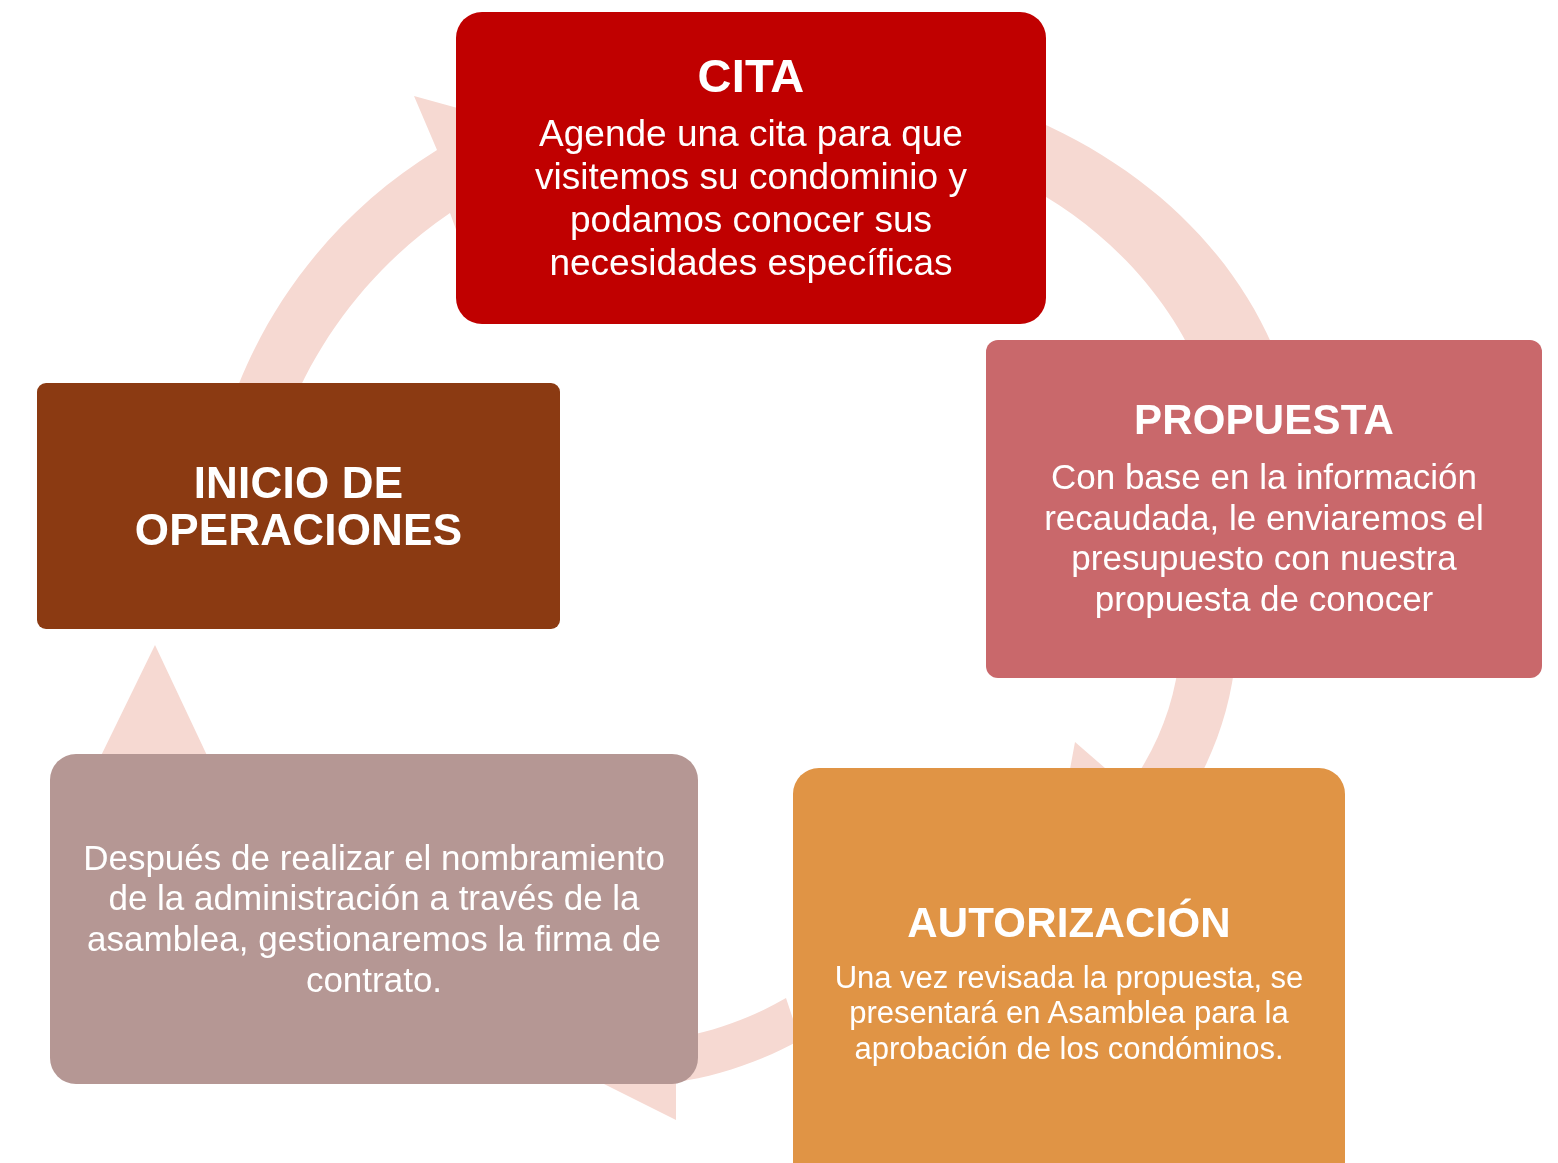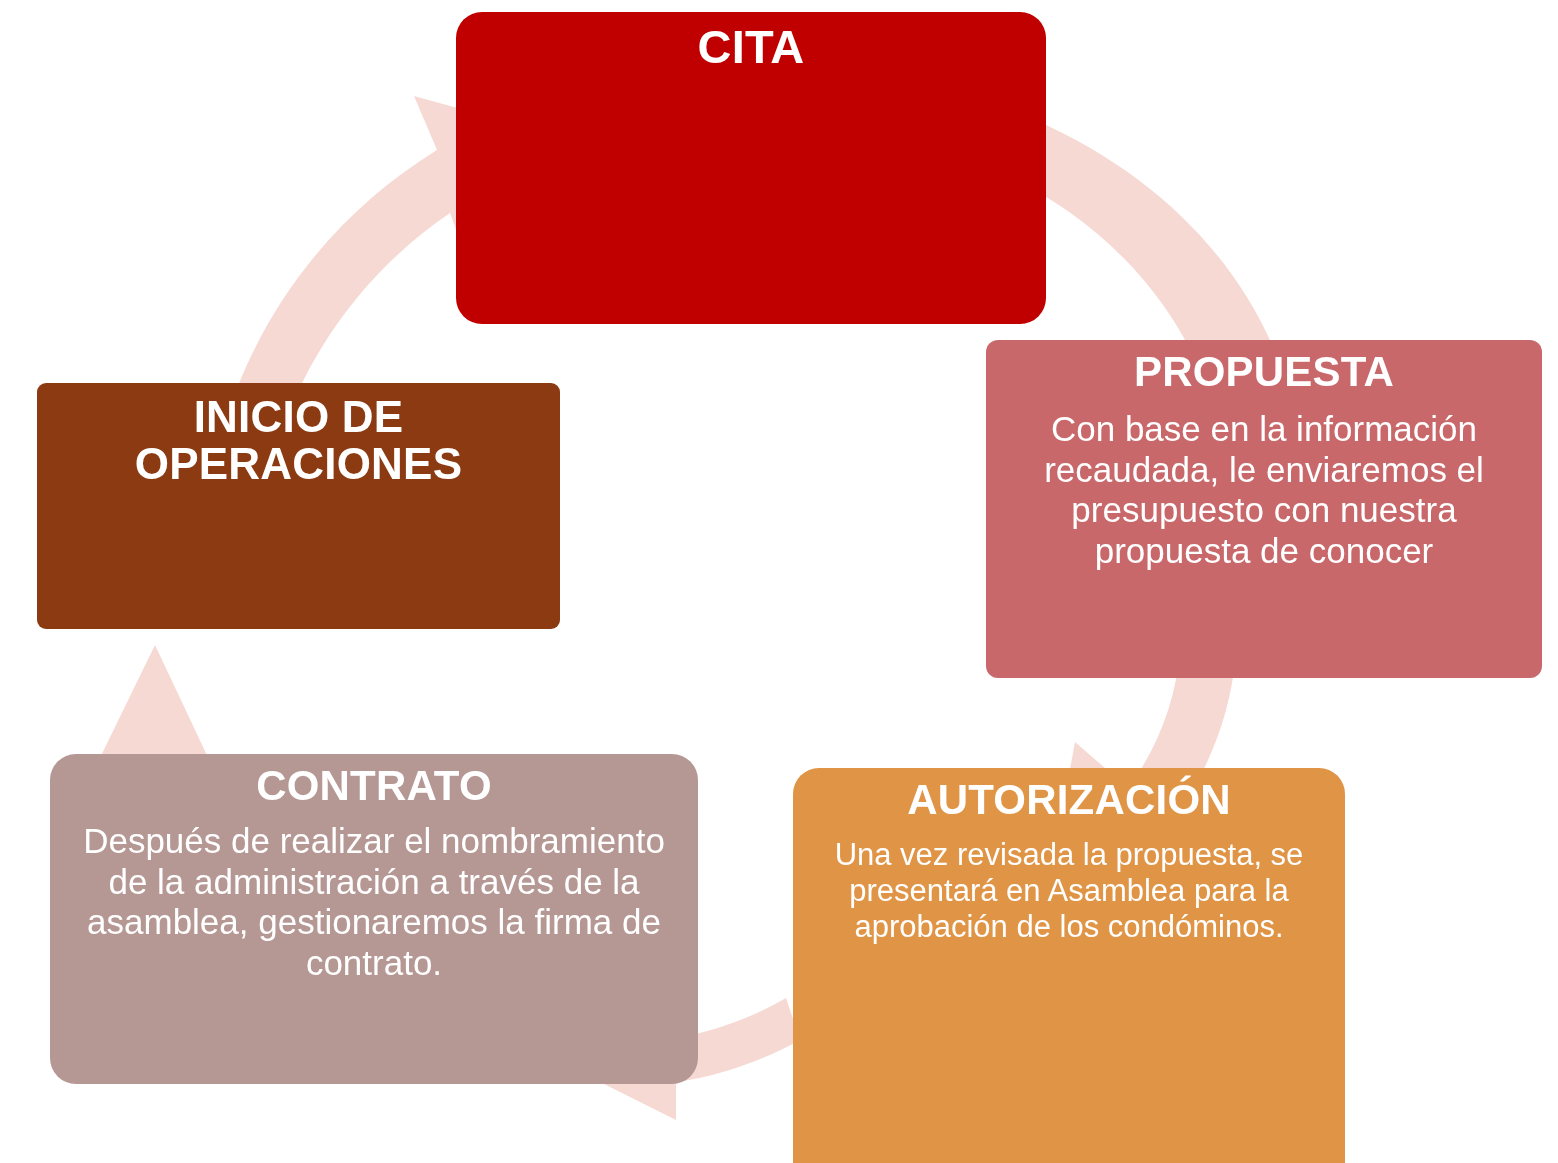--- a/index.html
+++ b/index.html
@@ -25,21 +25,21 @@
     height: 1163px;
   }
   .node {
     position: absolute;
     box-sizing: border-box;
     border-radius: 26px;
     color: #ffffff;
     text-align: center;
     display: flex;
     flex-direction: column;
-    justify-content: flex-start;
+    justify-content: center;
     align-items: center;
     padding: 10px 18px;
   }
   .node-title {
     font-weight: bold;
     line-height: 1.07;
     letter-spacing: 0.2px;
   }
   .node-body {
     line-height: 1.16;
@@ -114,34 +114,34 @@
 
     <path fill="#F6D9D2" d="M800,1040 C760,1062 718,1076 676,1082 L676,1120 L560,1062 L676,1004 L676,1038 C712,1032 752,1018 786,998 Z"></path>
 
     <path fill="#F6D9D2" d="M205,1000 C160,930 136,848 134,766 L96,766 L155,645 L212,766 L180,766 C182,840 204,912 244,974 Z"></path>
 
     <path fill="#F6D9D2" d="M238,386 C277,288 346,206 437,150 L414,96 L574,140 L470,268 L450,213 C378,262 323,330 290,410 Z"></path>
   </svg>
 
   <div class="node" id="node-cita" style="background: rgb(192, 0, 0);">
     <div class="node-title">CITA</div>
+    <div class="node-body">Agende una cita para que visitemos su condominio y podamos conocer sus necesidades específicas</div>
   </div>
 
   <div class="node" id="node-propuesta" style="background: rgb(201, 104, 107);">
     <div class="node-title">PROPUESTA</div>
     <div class="node-body">Con base en la información recaudada, le enviaremos el presupuesto con nuestra propuesta de conocer</div>
   </div>
 
   <div class="node" id="node-autorizacion" style="background: rgb(224, 148, 69);">
     <div class="node-title">AUTORIZACIÓN</div>
     <div class="node-body">Una vez revisada la propuesta, se presentará en Asamblea para la aprobación de los condóminos.</div>
   </div>
 
   <div class="node" id="node-contrato" style="background: rgb(181, 151, 148);">
-    <div class="node-title">CONTRATO</div>
     <div class="node-body">Después de realizar el nombramiento de la administración a través de la asamblea, gestionaremos la firma de contrato.</div>
   </div>
 
   <div class="node" id="node-inicio" style="background: rgb(139, 58, 18); border-radius: 9px;">
     <div class="node-title">INICIO DE OPERACIONES</div>
   </div>
 
 </div>
 
 </body></html>

